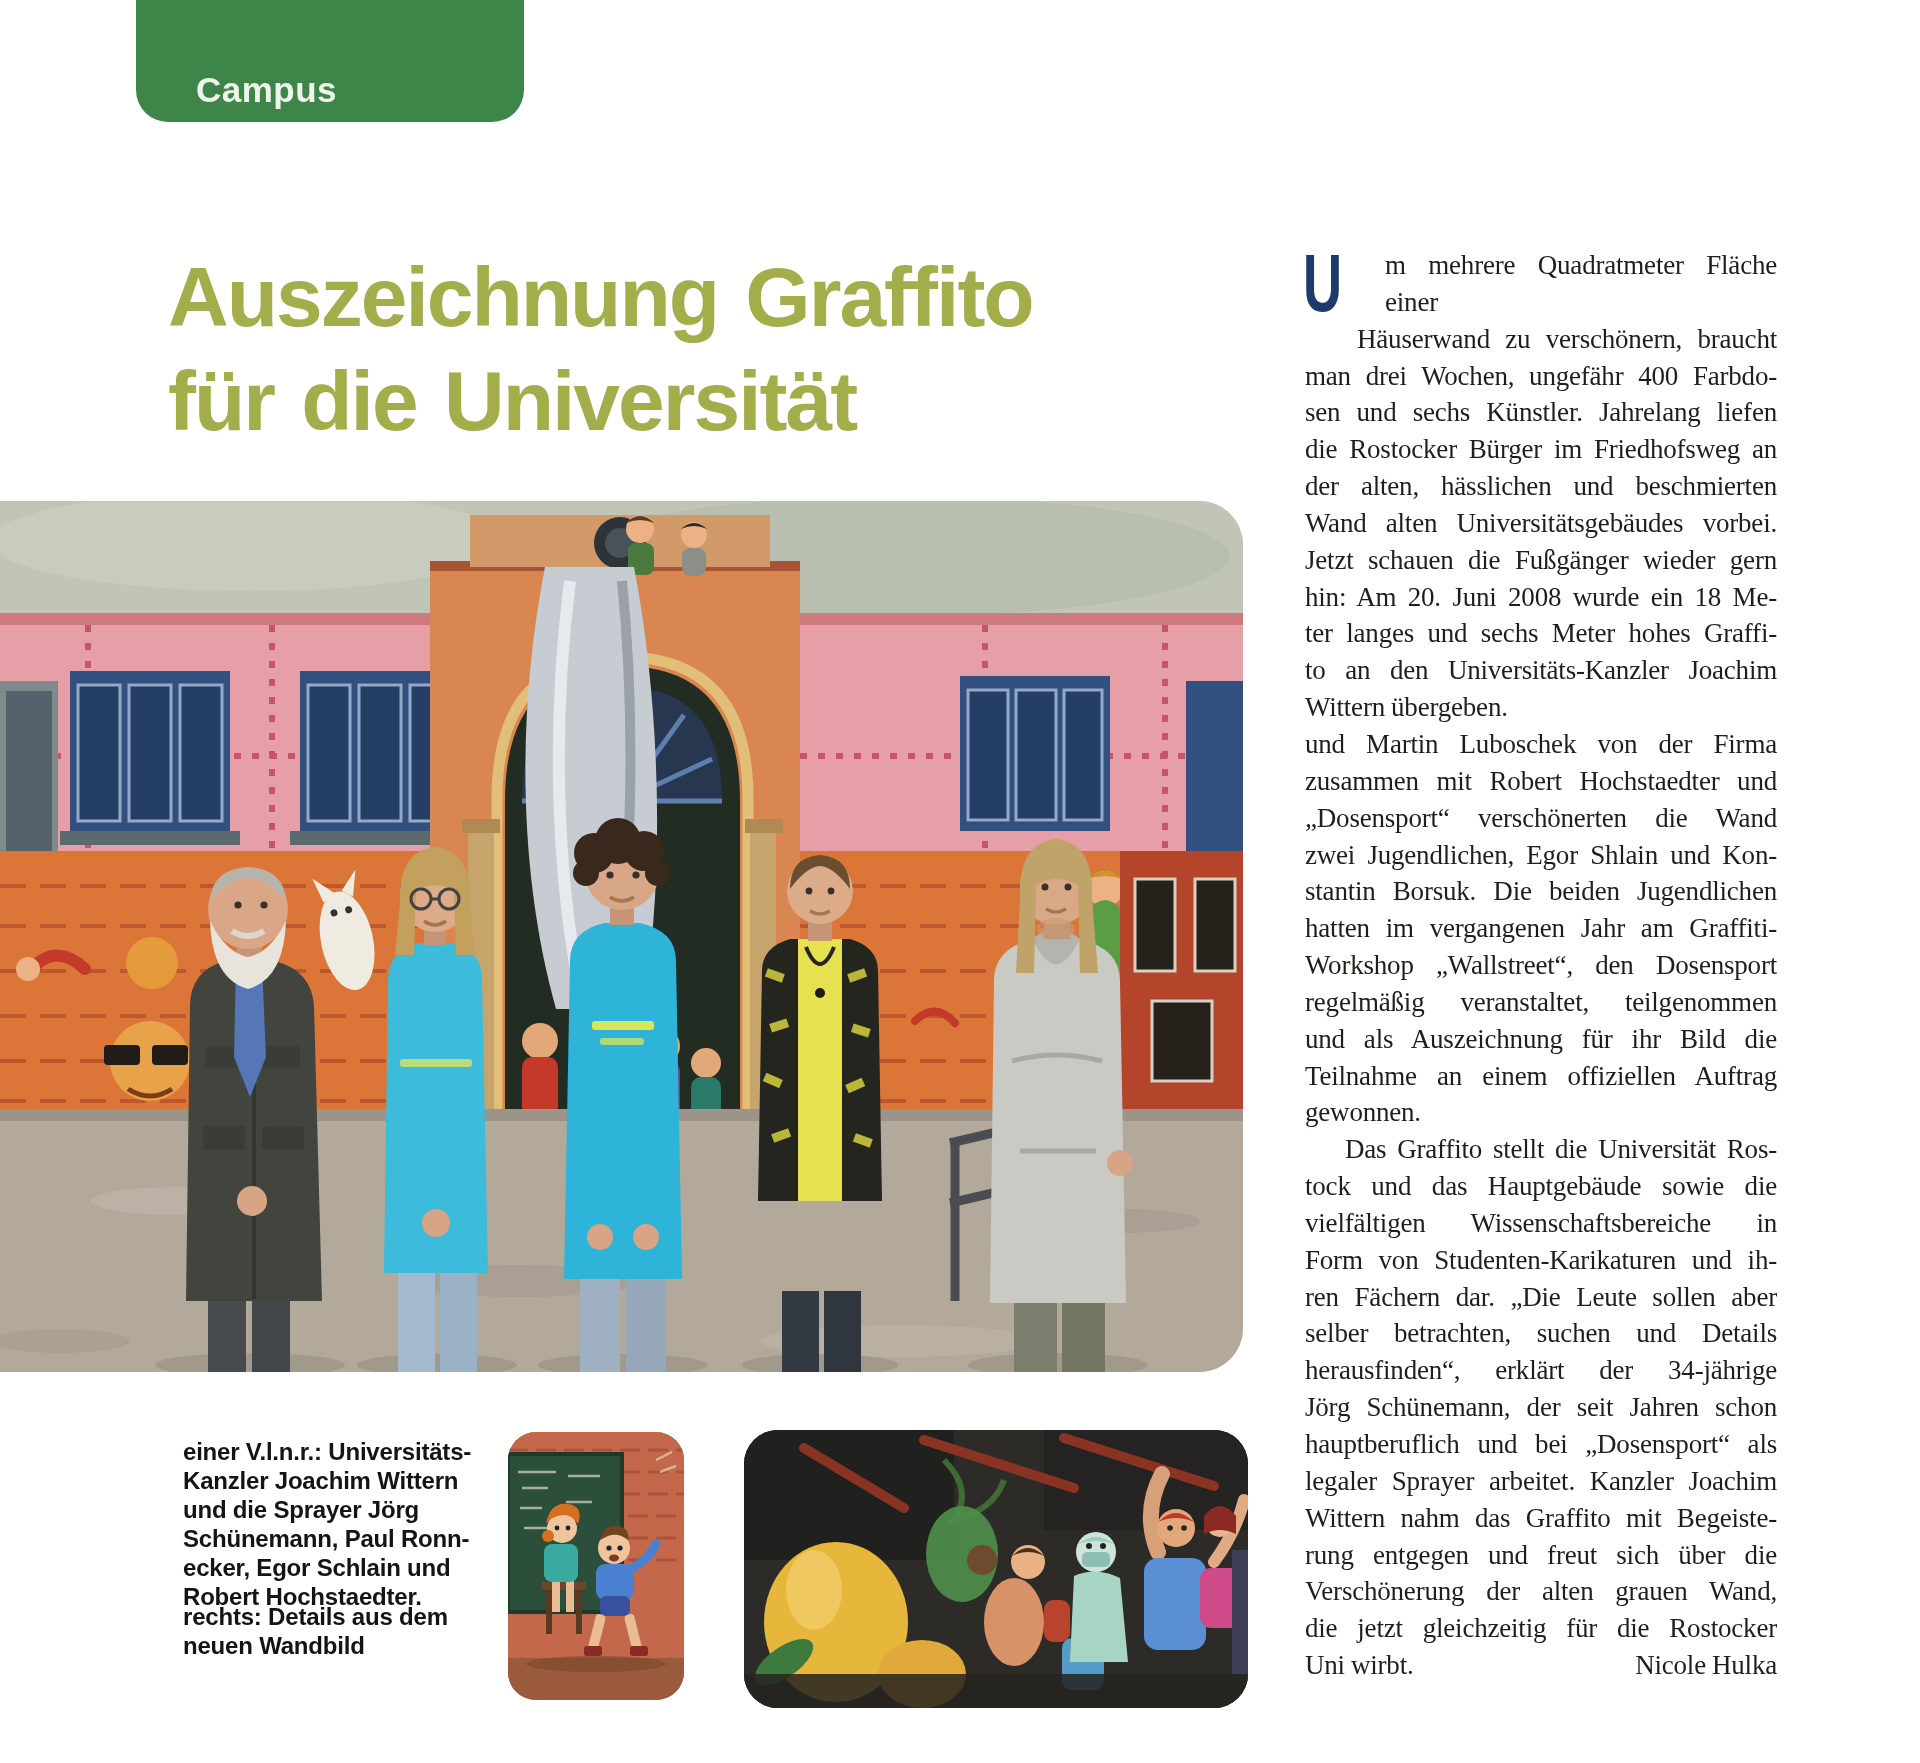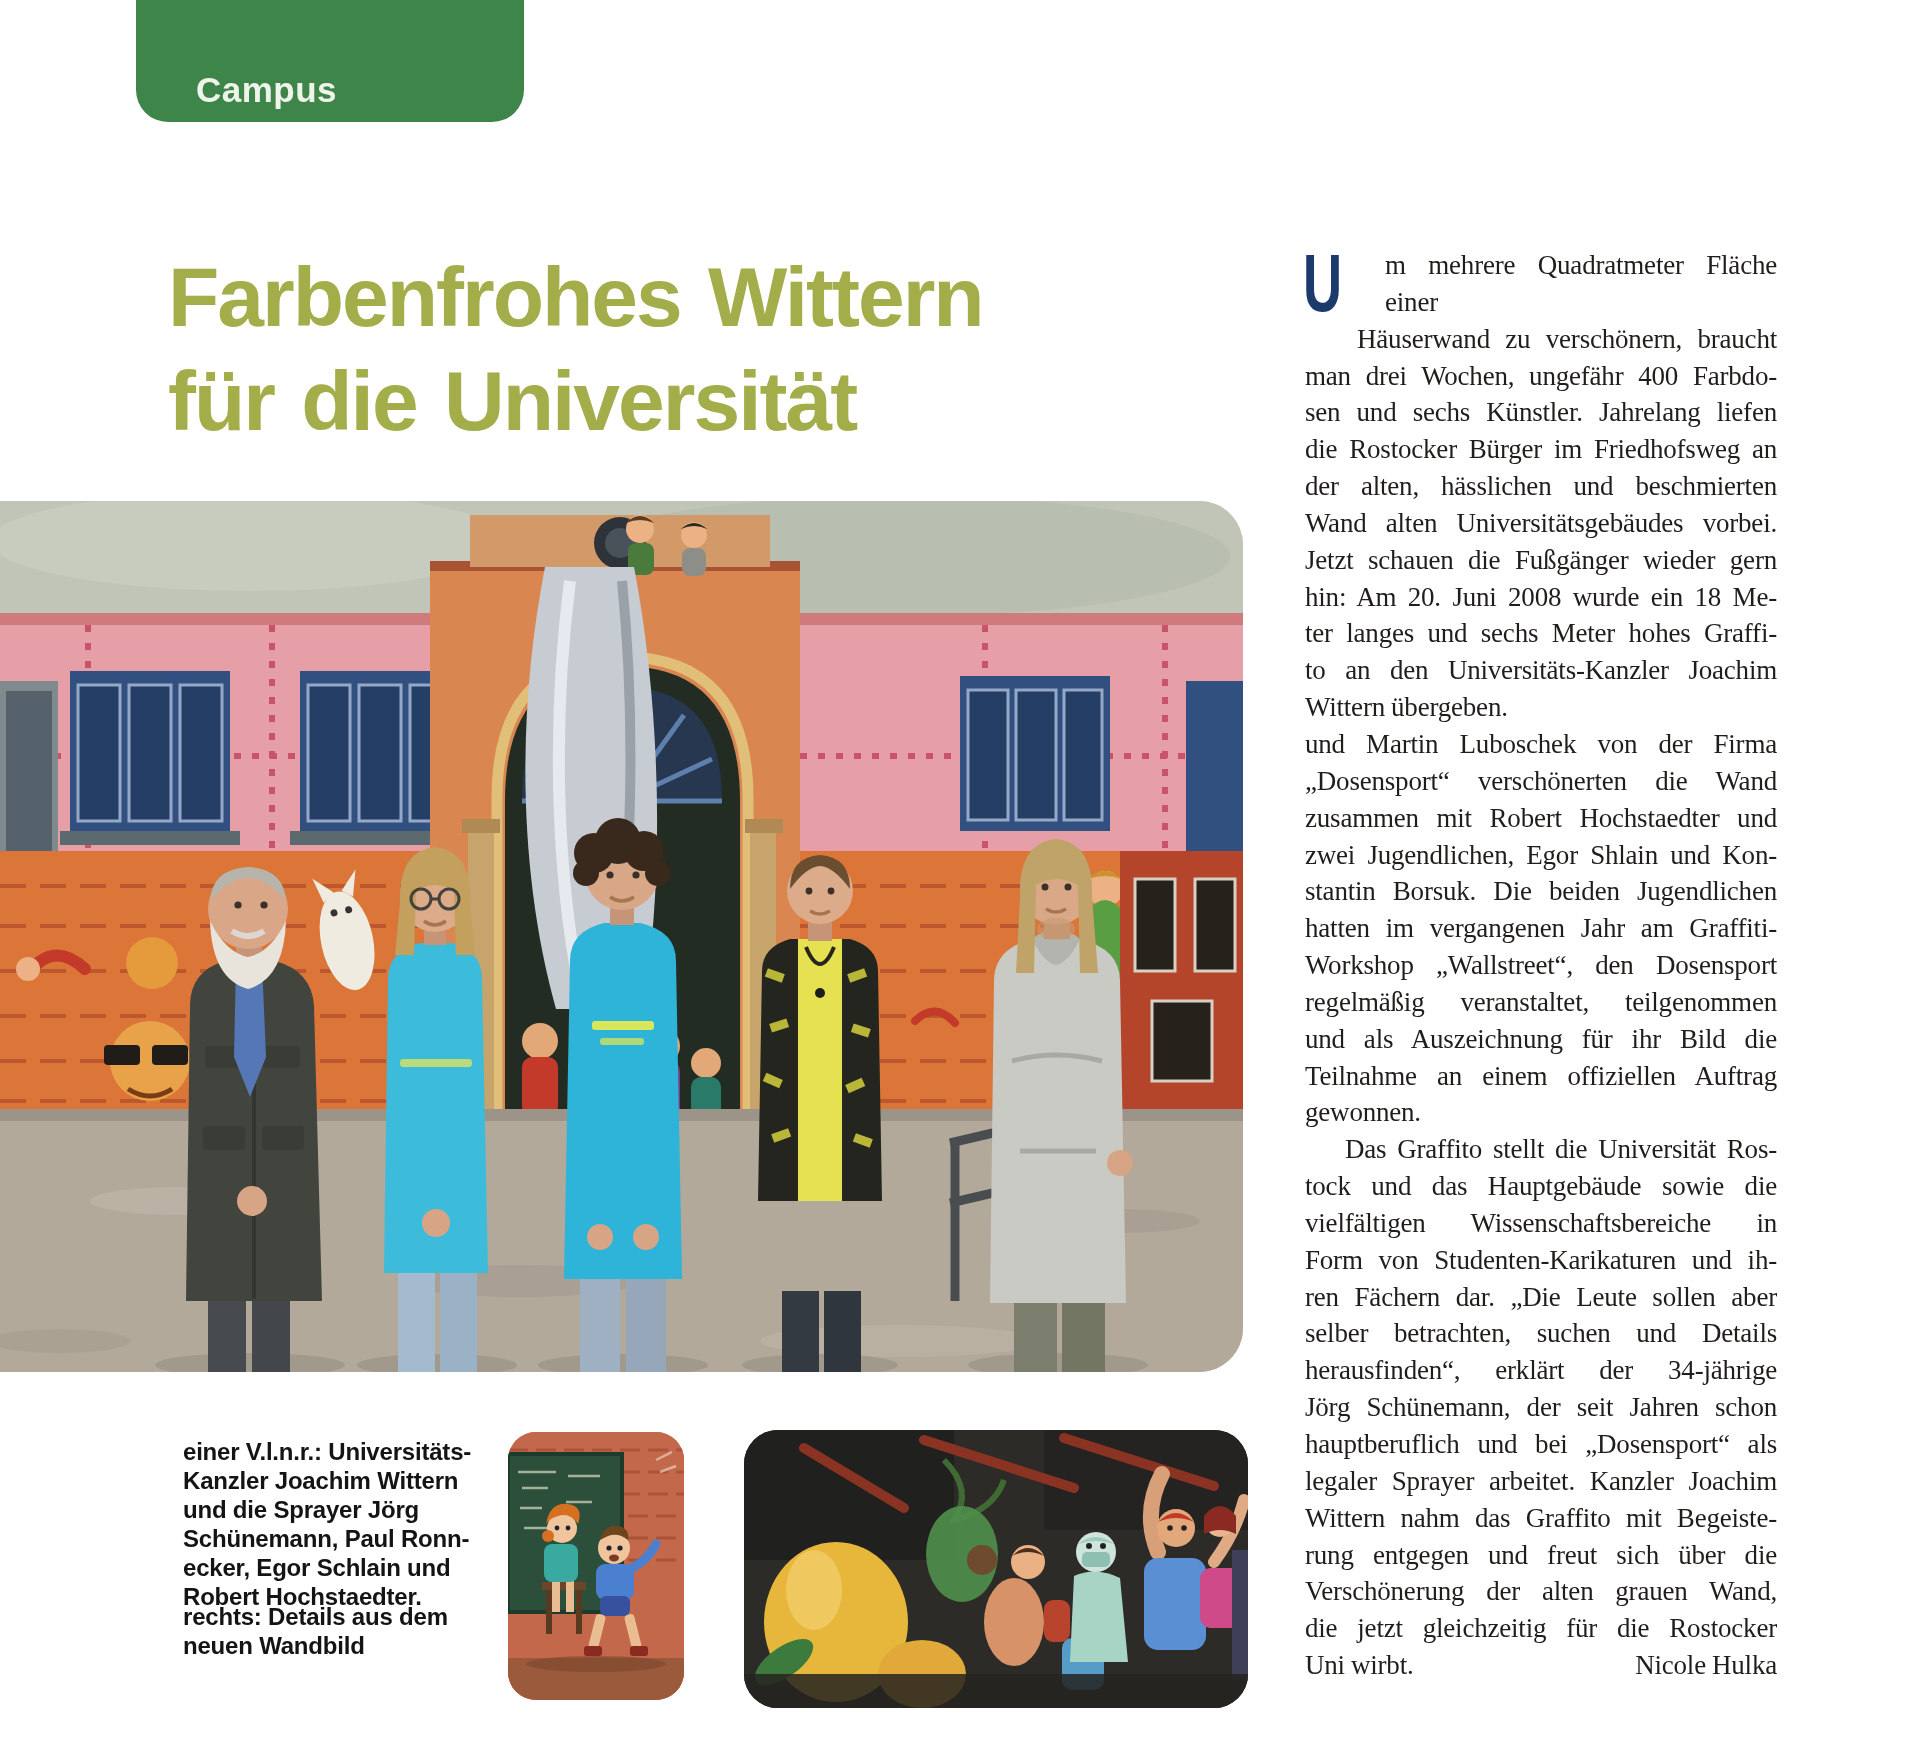--- a/index.html
+++ b/index.html
@@ -58,21 +58,21 @@
 </head>
 <body>
 
 <div class="page">
 
   <div class="tab">
     <span class="tab-label">Campus</span>
   </div>
 
   <h1 class="headline">
-    <div>Farbenfrohes Wittern</div>
+    <div>Auszeichnung Graffito</div>
     <div>für die Universität</div>
   </h1>
 
   <figure class="photo-main">
     <svg viewBox="0 0 1243 871" preserveAspectRatio="none">
 
       <rect x="0" y="0" width="1243" height="871" fill="#c0c5b7"></rect>
       <ellipse cx="900" cy="55" rx="330" ry="60" fill="#b8beb0"></ellipse>
       <ellipse cx="250" cy="40" rx="260" ry="50" fill="#c7ccbe"></ellipse>
 
@@ -484,22 +484,22 @@
           <div class="bline"><span>der alten, hässlichen und beschmierten</span></div>
           <div class="bline"><span>Wand alten Universitätsgebäudes vorbei.</span></div>
           <div class="bline"><span>Jetzt schauen die Fußgänger wieder gern</span></div>
           <div class="bline"><span>hin: Am 20. Juni 2008 wurde ein 18 Me-</span></div>
           <div class="bline"><span>ter langes und sechs Meter hohes Graffi-</span></div>
           <div class="bline"><span>to an den Universitäts-Kanzler Joachim</span></div>
           <div class="bline lastline"><span>Wittern übergeben.</span></div>
         </div>
         <div class="para">
           <div class="bline"><span>und Martin Luboschek von der Firma</span></div>
+          <div class="bline"><span>zusammen mit Robert Hochstaedter und</span></div>
           <div class="bline"><span>„Dosensport“ verschönerten die Wand</span></div>
-          <div class="bline"><span>zusammen mit Robert Hochstaedter und</span></div>
           <div class="bline"><span>zwei Jugendlichen, Egor Shlain und Kon-</span></div>
           <div class="bline"><span>stantin Borsuk. Die beiden Jugendlichen</span></div>
           <div class="bline"><span>hatten im vergangenen Jahr am Graffiti-</span></div>
           <div class="bline"><span>Workshop „Wallstreet“, den Dosensport</span></div>
           <div class="bline"><span>regelmäßig veranstaltet, teilgenommen</span></div>
           <div class="bline"><span>und als Auszeichnung für ihr Bild die</span></div>
           <div class="bline"><span>Teilnahme an einem offiziellen Auftrag</span></div>
           <div class="bline lastline"><span>gewonnen.</span></div>
         </div>
         <div class="para">

